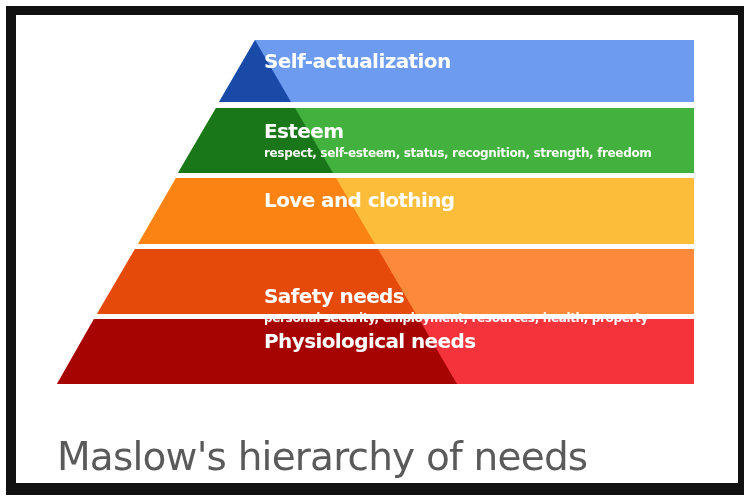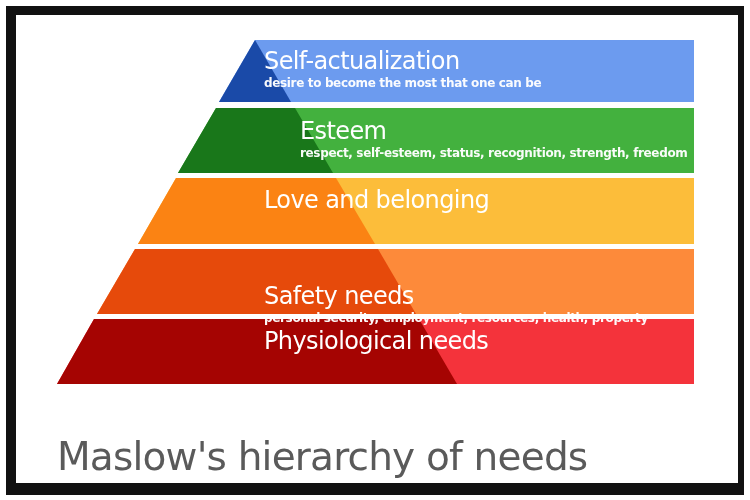--- a/index.html
+++ b/index.html
@@ -7,21 +7,21 @@
     .frame {
       position: absolute; left: 6px; top: 6px; width: 738px; height: 489px;
       background: #111; 
     }
     .frame-inner {
       position: absolute; left: 16px; top: 15px; width: 722px; height: 468px;
       background: #ffffff;
     }
     svg.pyramid { position: absolute; left: 0; top: 0; width: 750px; height: 500px; }
     .band-text { position: absolute; left: 264px; color: #ffffff; white-space: nowrap; }
-    .band-title { font-family: "DejaVu Sans", sans-serif; font-weight: normal; font-size: 24px; letter-spacing: -0.6px; line-height: 28px; }
+    .band-title { font-family: "DejaVu Sans", sans-serif; font-weight: bold; font-size: 20px; letter-spacing: -0.6px; line-height: 28px; }
     .band-sub { font-family: "DejaVu Sans", sans-serif; font-weight: bold; font-size: 12px; letter-spacing: -0.35px; line-height: 16px; margin-top: 0px; opacity: 0.97; }
     .main-title {
       position: absolute; left: 57px; top: 418px; width: 640px;
       font-family: "DejaVu Sans", sans-serif; font-size: 39px; color: #5a5a5a;
       letter-spacing: -0.8px; white-space: nowrap; font-weight: normal; margin-top: 16px;
     }
   </style>
 </head>
 <body>
 
@@ -51,30 +51,29 @@
   </g>
 
   <g>
     <polygon points="94,319 694,319 694,384 57,384" fill="#f4333b"></polygon>
     <polygon points="94,319 419,319 457,384 57,384" fill="#a50402"></polygon>
   </g>
 </svg>
 
 <div class="band-text" style="top:47px;">
   <div class="band-title">Self-actualization</div>
-  <div class="band-sub">desire to become the most that one can be</div>
 </div>
 
-<div class="band-text" style="top:117px;margin-left:36px;">
+<div class="band-text" style="top:117px;">
   <div class="band-title">Esteem</div>
   <div class="band-sub">respect, self-esteem, status, recognition, strength, freedom</div>
 </div>
 
 <div class="band-text" style="top:186px;">
-  <div class="band-title">Love and belonging</div>
+  <div class="band-title">Love and clothing</div>
 </div>
 
 <div class="band-text" style="top:256px;margin-top:26px;">
   <div class="band-title">Safety needs</div>
   <div class="band-sub">personal security, employment, resources, health, property</div>
 </div>
 
 <div class="band-text" style="top:327px;text-align:right;">
   <div class="band-title">Physiological needs</div>
 </div>

